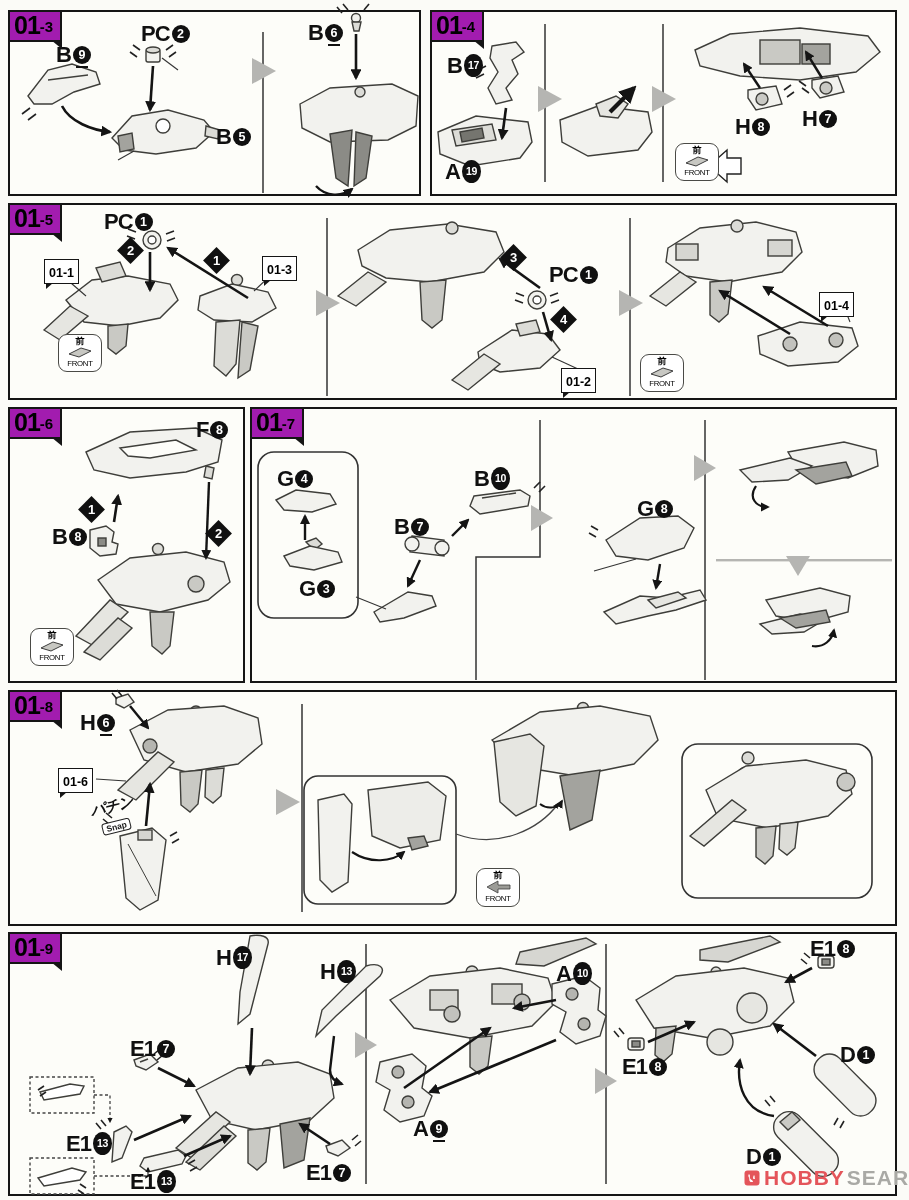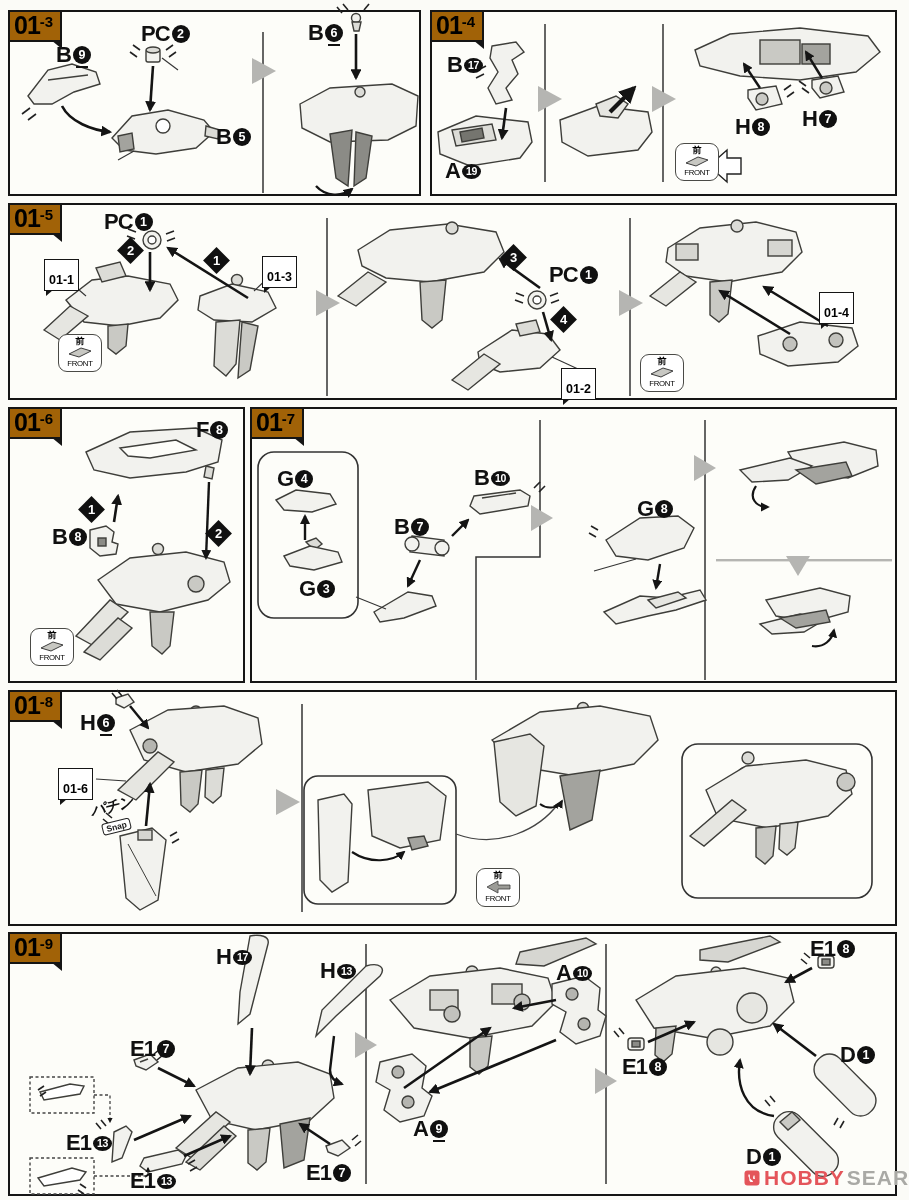--- a/index.html
+++ b/index.html
@@ -1,30 +1,30 @@
 <!DOCTYPE html>
 <html><head>
 <meta charset="utf-8">
 <style>
   html,body{margin:0;padding:0;background:#e8e8e4}
   .page{position:relative;width:909px;height:1200px;background:#fbfbf7;font-family:"Liberation Sans",sans-serif;overflow:hidden}
   .panel{position:absolute;border:2.2px solid #151515;background:#fdfdf9;box-sizing:border-box;z-index:0}
   .art{position:absolute;left:0;top:0;z-index:1;pointer-events:none}
-  .sec-label{position:absolute;border:2.2px solid #151515;background:#a16207;padding:1px 7px 2px 4px;display:flex;align-items:flex-start;line-height:1;z-index:5}
+  .sec-label{position:absolute;border:2.2px solid #151515;background:#a21caf;padding:1px 7px 2px 4px;display:flex;align-items:center;line-height:1;z-index:5}
   .sec-label::after{content:"";position:absolute;right:-2.2px;bottom:-9px;width:0;height:0;border-top:9px solid #151515;border-left:11px solid transparent}
   .sec-label .big{font-size:25px;font-weight:bold;letter-spacing:-1px}
   .sec-label .small{font-size:15px;font-weight:bold;margin-top:1px}
   .plabel{position:absolute;display:flex;align-items:center;gap:2px;font-weight:bold;color:#101010;z-index:4;line-height:1}
   .plabel .lt{font-size:22px;letter-spacing:-1px}
   .circ{position:relative;display:inline-flex;align-items:center;justify-content:center;min-width:18px;height:18px;border-radius:50%;background:#101010;color:#fff;font-size:12.5px;font-weight:bold;box-sizing:border-box;padding:0 1px}
-  .circ.two{min-width:19px;height:15px;font-size:10.5px;letter-spacing:-0.5px}
+  .circ.two{min-width:19px;height:23px;font-size:10.5px;letter-spacing:-0.5px}
   .circ.u::after{content:"";position:absolute;left:3px;right:3px;bottom:-4px;height:2.2px;background:#101010}
   .diamond{position:absolute;width:19px;height:19px;background:#101010;transform:rotate(45deg);display:flex;align-items:center;justify-content:center;z-index:4}
   .diamond span{transform:rotate(-45deg);color:#fff;font-weight:bold;font-size:13px}
-  .ref{position:absolute;border:1.7px solid #151515;background:#fff;font-weight:bold;font-size:12.5px;padding:14px 4px 2px;z-index:4;line-height:1.1;white-space:nowrap}
+  .ref{position:absolute;border:1.7px solid #151515;background:#fff;font-weight:bold;font-size:12.5px;padding:7px 4px 2px;z-index:4;line-height:1.1;white-space:nowrap}
   .ref::after{content:"";position:absolute;left:1px;bottom:-6.5px;width:0;height:0;border-top:6.5px solid #151515;border-right:7px solid transparent}
   .front{position:absolute;width:42px;border:1.6px solid #4a4a46;border-radius:9px;background:#fff;display:flex;flex-direction:column;align-items:center;padding:2px 0 3px;z-index:4;line-height:1}
   .front .k{font-size:9px;font-weight:bold}
   .front .w{font-size:7.8px;letter-spacing:-0.3px;margin-top:1px}
   .note{position:absolute;z-index:4}
   .jp{font-weight:bold;font-size:12px;color:#111;line-height:1.3;white-space:nowrap}
   .en{font-size:8.8px;color:#222;line-height:1.25;white-space:nowrap}
   .info-box{position:absolute;border:1.8px solid #1a1a1a;background:#fff;padding:3px 4px;z-index:4;box-sizing:border-box}
   .info-box .jp{font-size:8.8px}
   .info-box .en{font-size:7.6px;color:#333;line-height:1.2}

